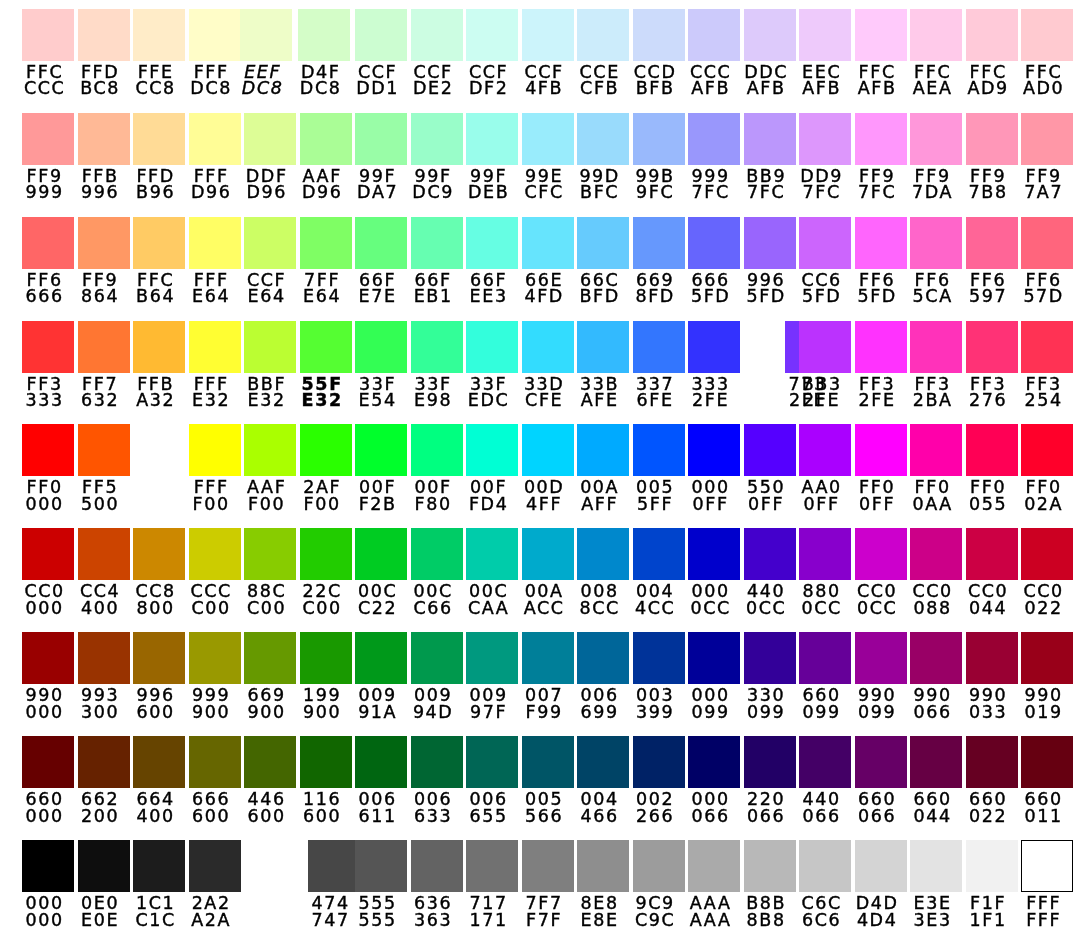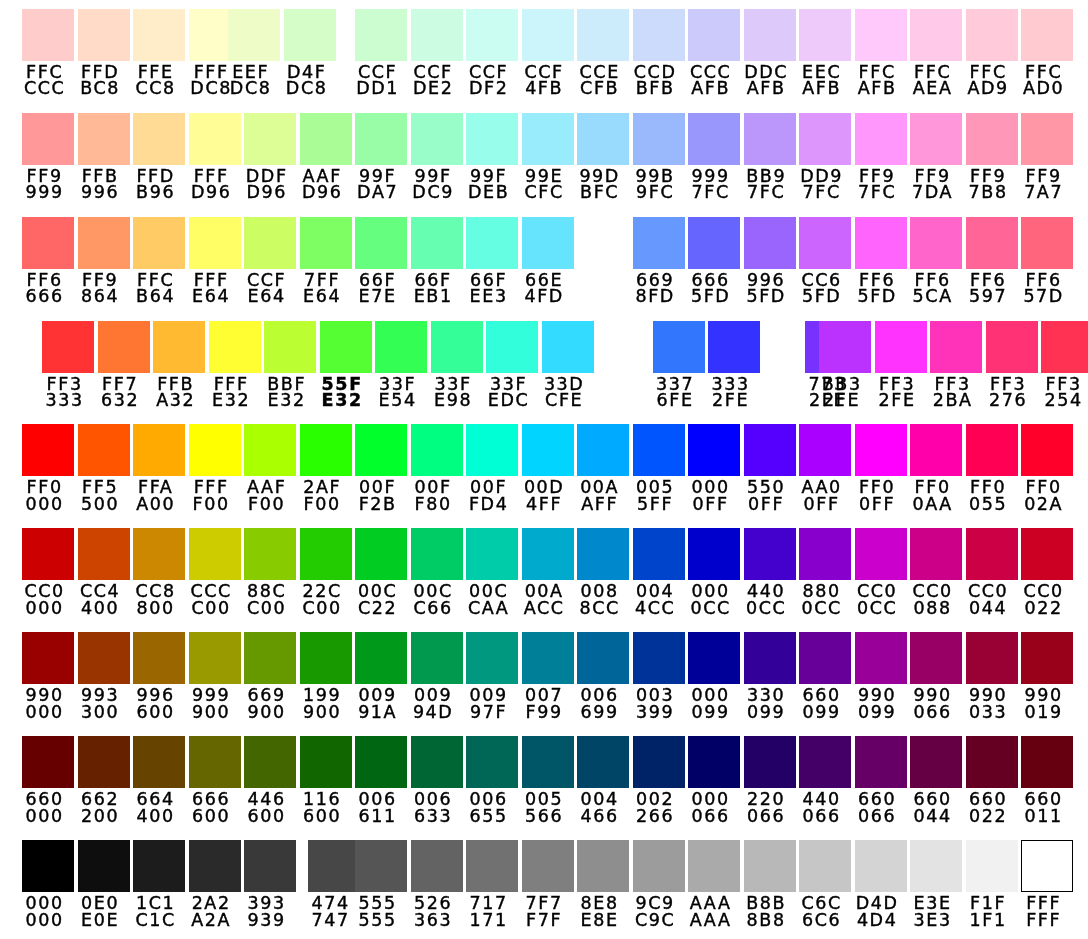--- a/index.html
+++ b/index.html
@@ -71,25 +71,25 @@
         <div class="hex-label"><span>FFD</span><span>BC8</span></div>
       </div>
       <div class="swatch-cell" style="left: 133px;">
         <div class="color-swatch" style="background-color: rgb(255, 236, 200);"></div>
         <div class="hex-label"><span>FFE</span><span>CC8</span></div>
       </div>
       <div class="swatch-cell" style="left: 188.5px;">
         <div class="color-swatch" style="background-color: rgb(255, 253, 200);"></div>
         <div class="hex-label"><span>FFF</span><span>DC8</span></div>
       </div>
-      <div class="swatch-cell" style="left: 228px;">
+      <div class="swatch-cell" style="left: 240px; font-style: italic;">
         <div class="color-swatch" style="background-color: rgb(238, 253, 200);"></div>
         <div class="hex-label"><span>EEF</span><span>DC8</span></div>
       </div>
-      <div class="swatch-cell" style="left: 284px;">
+      <div class="swatch-cell" style="left: 298px;">
         <div class="color-swatch" style="background-color: rgb(212, 253, 200);"></div>
         <div class="hex-label"><span>D4F</span><span>DC8</span></div>
       </div>
       <div class="swatch-cell" style="left: 355px;">
         <div class="color-swatch" style="background-color: rgb(204, 253, 209);"></div>
         <div class="hex-label"><span>CCF</span><span>DD1</span></div>
       </div>
       <div class="swatch-cell" style="left: 410.5px;">
         <div class="color-swatch" style="background-color: rgb(204, 253, 226);"></div>
         <div class="hex-label"><span>CCF</span><span>DE2</span></div>
@@ -251,20 +251,24 @@
         <div class="hex-label"><span>66F</span><span>EB1</span></div>
       </div>
       <div class="swatch-cell" style="left: 466px;">
         <div class="color-swatch" style="background-color: rgb(102, 254, 227);"></div>
         <div class="hex-label"><span>66F</span><span>EE3</span></div>
       </div>
       <div class="swatch-cell" style="left: 521.5px;">
         <div class="color-swatch" style="background-color: rgb(102, 228, 253);"></div>
         <div class="hex-label"><span>66E</span><span>4FD</span></div>
       </div>
+      <div class="swatch-cell" style="left: 577px;">
+        <div class="color-swatch" style="background-color: rgb(102, 203, 253);"></div>
+        <div class="hex-label"><span>66C</span><span>BFD</span></div>
+      </div>
       <div class="swatch-cell" style="left: 632.5px;">
         <div class="color-swatch" style="background-color: rgb(102, 152, 253);"></div>
         <div class="hex-label"><span>669</span><span>8FD</span></div>
       </div>
       <div class="swatch-cell" style="left: 688px;">
         <div class="color-swatch" style="background-color: rgb(102, 101, 253);"></div>
         <div class="hex-label"><span>666</span><span>5FD</span></div>
       </div>
       <div class="swatch-cell" style="left: 743.5px;">
         <div class="color-swatch" style="background-color: rgb(153, 101, 253);"></div>
@@ -284,21 +288,21 @@
       </div>
       <div class="swatch-cell" style="left: 965.5px;">
         <div class="color-swatch" style="background-color: rgb(255, 101, 151);"></div>
         <div class="hex-label"><span>FF6</span><span>597</span></div>
       </div>
       <div class="swatch-cell" style="left: 1021px;">
         <div class="color-swatch" style="background-color: rgb(255, 101, 125);"></div>
         <div class="hex-label"><span>FF6</span><span>57D</span></div>
       </div>
     </div>
-    <div class="palette-row" style="top: 320.5px; margin-left: 20px;">
+    <div class="palette-row" style="top: 320.5px;">
       <div class="swatch-cell" style="left: 22px;">
         <div class="color-swatch" style="background-color: rgb(255, 51, 51);"></div>
         <div class="hex-label"><span>FF3</span><span>333</span></div>
       </div>
       <div class="swatch-cell" style="left: 77.5px;">
         <div class="color-swatch" style="background-color: rgb(255, 118, 50);"></div>
         <div class="hex-label"><span>FF7</span><span>632</span></div>
       </div>
       <div class="swatch-cell" style="left: 133px;">
         <div class="color-swatch" style="background-color: rgb(255, 186, 50);"></div>
@@ -325,20 +329,24 @@
         <div class="hex-label"><span>33F</span><span>E98</span></div>
       </div>
       <div class="swatch-cell" style="left: 466px;">
         <div class="color-swatch" style="background-color: rgb(51, 254, 220);"></div>
         <div class="hex-label"><span>33F</span><span>EDC</span></div>
       </div>
       <div class="swatch-cell" style="left: 521.5px;">
         <div class="color-swatch" style="background-color: rgb(51, 220, 254);"></div>
         <div class="hex-label"><span>33D</span><span>CFE</span></div>
       </div>
+      <div class="swatch-cell" style="left: 577px;">
+        <div class="color-swatch" style="background-color: rgb(51, 186, 254);"></div>
+        <div class="hex-label"><span>33B</span><span>AFE</span></div>
+      </div>
       <div class="swatch-cell" style="left: 632.5px;">
         <div class="color-swatch" style="background-color: rgb(51, 118, 254);"></div>
         <div class="hex-label"><span>337</span><span>6FE</span></div>
       </div>
       <div class="swatch-cell" style="left: 688px;">
         <div class="color-swatch" style="background-color: rgb(51, 50, 254);"></div>
         <div class="hex-label"><span>333</span><span>2FE</span></div>
       </div>
       <div class="swatch-cell" style="left: 785px;">
         <div class="color-swatch" style="background-color: rgb(119, 50, 254);"></div>
@@ -367,24 +375,20 @@
     </div>
     <div class="palette-row" style="top: 424.4px;">
       <div class="swatch-cell" style="left: 22px;">
         <div class="color-swatch" style="background-color: rgb(255, 0, 0);"></div>
         <div class="hex-label"><span>FF0</span><span>000</span></div>
       </div>
       <div class="swatch-cell" style="left: 77.5px;">
         <div class="color-swatch" style="background-color: rgb(255, 85, 0);"></div>
         <div class="hex-label"><span>FF5</span><span>500</span></div>
       </div>
-      <div class="swatch-cell" style="left: 133px;">
-        <div class="color-swatch" style="background-color: rgb(255, 170, 0);"></div>
-        <div class="hex-label"><span>FFA</span><span>A00</span></div>
-      </div>
       <div class="swatch-cell" style="left: 188.5px;">
         <div class="color-swatch" style="background-color: rgb(255, 255, 0);"></div>
         <div class="hex-label"><span>FFF</span><span>F00</span></div>
       </div>
       <div class="swatch-cell" style="left: 244px;">
         <div class="color-swatch" style="background-color: rgb(170, 255, 0);"></div>
         <div class="hex-label"><span>AAF</span><span>F00</span></div>
       </div>
       <div class="swatch-cell" style="left: 299.5px;">
         <div class="color-swatch" style="background-color: rgb(42, 255, 0);"></div>
@@ -687,35 +691,31 @@
         <div class="hex-label"><span>0E0</span><span>E0E</span></div>
       </div>
       <div class="swatch-cell" style="left: 133px;">
         <div class="color-swatch" style="background-color: rgb(28, 28, 28);"></div>
         <div class="hex-label"><span>1C1</span><span>C1C</span></div>
       </div>
       <div class="swatch-cell" style="left: 188.5px;">
         <div class="color-swatch" style="background-color: rgb(42, 42, 42);"></div>
         <div class="hex-label"><span>2A2</span><span>A2A</span></div>
       </div>
-      <div class="swatch-cell" style="left: 244px;">
-        <div class="color-swatch" style="background-color: rgb(57, 57, 57);"></div>
-        <div class="hex-label"><span>393</span><span>939</span></div>
-      </div>
       <div class="swatch-cell" style="left: 308px;">
         <div class="color-swatch" style="background-color: rgb(71, 71, 71);"></div>
         <div class="hex-label"><span>474</span><span>747</span></div>
       </div>
       <div class="swatch-cell" style="left: 355px;">
         <div class="color-swatch" style="background-color: rgb(85, 85, 85);"></div>
         <div class="hex-label"><span>555</span><span>555</span></div>
       </div>
       <div class="swatch-cell" style="left: 410.5px;">
         <div class="color-swatch" style="background-color: rgb(99, 99, 99);"></div>
-        <div class="hex-label"><span>526</span><span>363</span></div>
+        <div class="hex-label"><span>636</span><span>363</span></div>
       </div>
       <div class="swatch-cell" style="left: 466px;">
         <div class="color-swatch" style="background-color: rgb(113, 113, 113);"></div>
         <div class="hex-label"><span>717</span><span>171</span></div>
       </div>
       <div class="swatch-cell" style="left: 521.5px;">
         <div class="color-swatch" style="background-color: rgb(127, 127, 127);"></div>
         <div class="hex-label"><span>7F7</span><span>F7F</span></div>
       </div>
       <div class="swatch-cell" style="left: 577px;">

